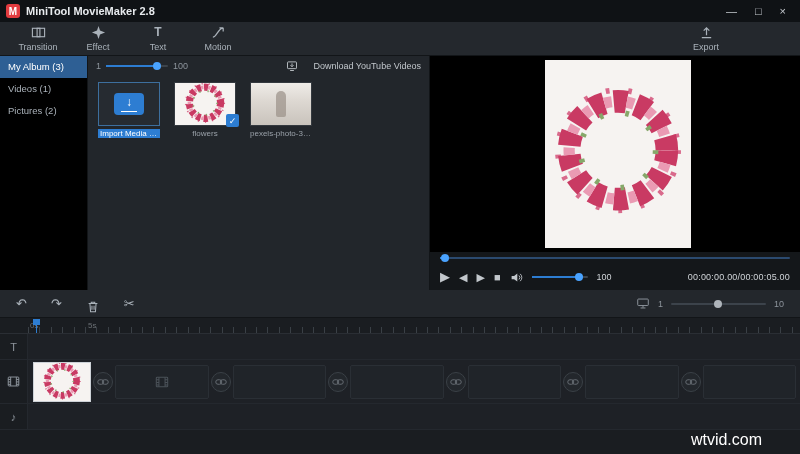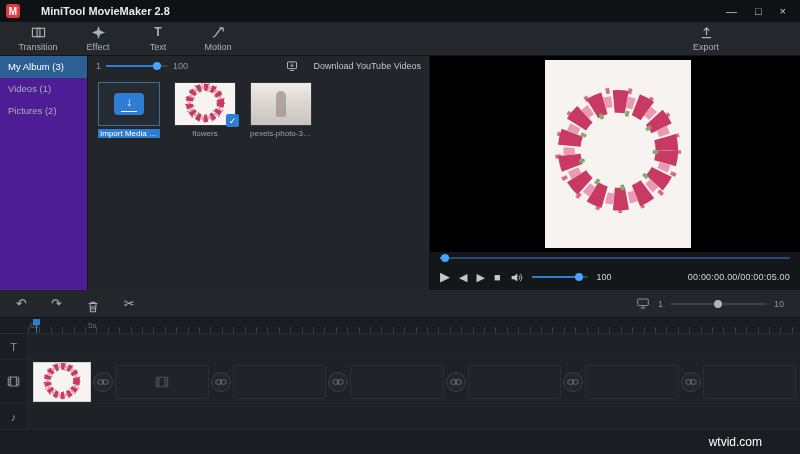--- a/index.html
+++ b/index.html
@@ -4,37 +4,37 @@
 <style>
   * { margin:0; padding:0; box-sizing:border-box; }
   html,body { background:#000; }
   .app { position:relative; width:800px; height:454px; background:#1b1f23;
          font-family:"Liberation Sans",sans-serif; color:#c9ced4; overflow:hidden; }
 
   
   .titlebar { height:22px; background:#0f1215; display:flex; align-items:center; padding:0 6px; }
   .logo { width:14px; height:14px; border-radius:3px; background:#e23b3f; color:#fff;
           font-size:10px; font-weight:bold; display:flex; align-items:center; justify-content:center; }
-  .win-title { margin-left:21px; font-size:11px; font-weight:bold; color:#e8ebee; }
+  .win-title { margin-left:6px; font-size:11px; font-weight:bold; color:#e8ebee; }
   .win-controls { margin-left:auto; display:flex; gap:18px; padding-right:8px; color:#c6cbd0; font-size:11px; }
   .win-controls span { line-height:22px; cursor:default; }
 
   
   .toolbar { height:34px; background:#24282d; border-bottom:1px solid #121518;
              display:flex; align-items:center; padding:0 8px; }
   .tab { width:60px; display:flex; flex-direction:column; align-items:center; gap:2px;
          font-size:9px; color:#aab2ba; cursor:default; }
   .tab svg, .tab .glyph { width:15px; height:15px; display:block; }
   .tab .glyph { font-size:12px; line-height:15px; text-align:center; font-weight:bold; }
   .tab.active { color:#4aa3ff; }
   .toolbar .right-actions { margin-left:auto; display:flex; margin-right:56px; }
 
   
   .main { display:flex; height:234px; }
-  .sidebar { width:88px; background:#4c1d95; border-right:1px solid #121518; }
+  .sidebar { width:88px; background:#000000; border-right:1px solid #121518; }
   .side-item { height:22px; line-height:22px; padding-left:8px; font-size:9.5px; color:#aab2ba; cursor:default;
                white-space:nowrap; }
   .side-item.active { background:#2e5f94; color:#fff; }
 
   .library { flex:1; background:#22262b; border-right:1px solid #121518; }
   .lib-top { height:20px; display:flex; align-items:center; padding:0 8px; font-size:9px; color:#8d949c; gap:5px; }
   .slider { position:relative; height:2px; background:#3c434b; border-radius:1px; }
   .slider .fill { position:absolute; left:0; top:0; bottom:0; background:#2d7dd2; }
   .slider .knob { position:absolute; top:50%; transform:translate(-50%,-50%); width:8px; height:8px;
                   border-radius:50%; background:#4aa3ff; }
@@ -106,21 +106,21 @@
   .track-head svg { width:13px; height:13px; }
   .track-body { flex:1; position:relative; background:#1e2126; display:flex; align-items:center; }
   .clip { width:58px; height:40px; margin-left:5px; border:1px solid #cdd2d7; background:#fff; overflow:hidden; flex:none; }
   .clip svg { width:100%; height:100%; display:block; }
   .link-node { width:20px; height:20px; margin:0 2px; border-radius:50%; border:1px solid #3a4046;
                background:#23272c; display:flex; align-items:center; justify-content:center; flex:none; }
   .link-node svg { width:12px; height:8px; }
   .tslot { flex:1; height:34px; border:1px solid #2a2f35; background:#202429; border-radius:2px;
            display:flex; align-items:center; justify-content:center; }
   .tslot svg { width:14px; height:14px; color:#4a5158; }
-  .watermark { position:absolute; right:38px; bottom:5px; font-size:12px; color:#fff;margin-top:38px; }
+  .watermark { position:absolute; right:38px; bottom:5px; font-size:16px; color:#fff;margin-top:38px; }
 </style>
 </head>
 <body>
 
 <svg width="0" height="0" style="position:absolute" aria-hidden="true">
   <defs>
     <g id="wreath">
       <rect width="100" height="100" fill="#f6f3f1"></rect>
       <circle cx="50" cy="48" r="32" fill="none" stroke="#d96a8c" stroke-width="3" stroke-dasharray="2 10"></circle>
       <circle cx="50" cy="48" r="26" fill="none" stroke="#c93a63" stroke-width="12" stroke-dasharray="7 5"></circle>

